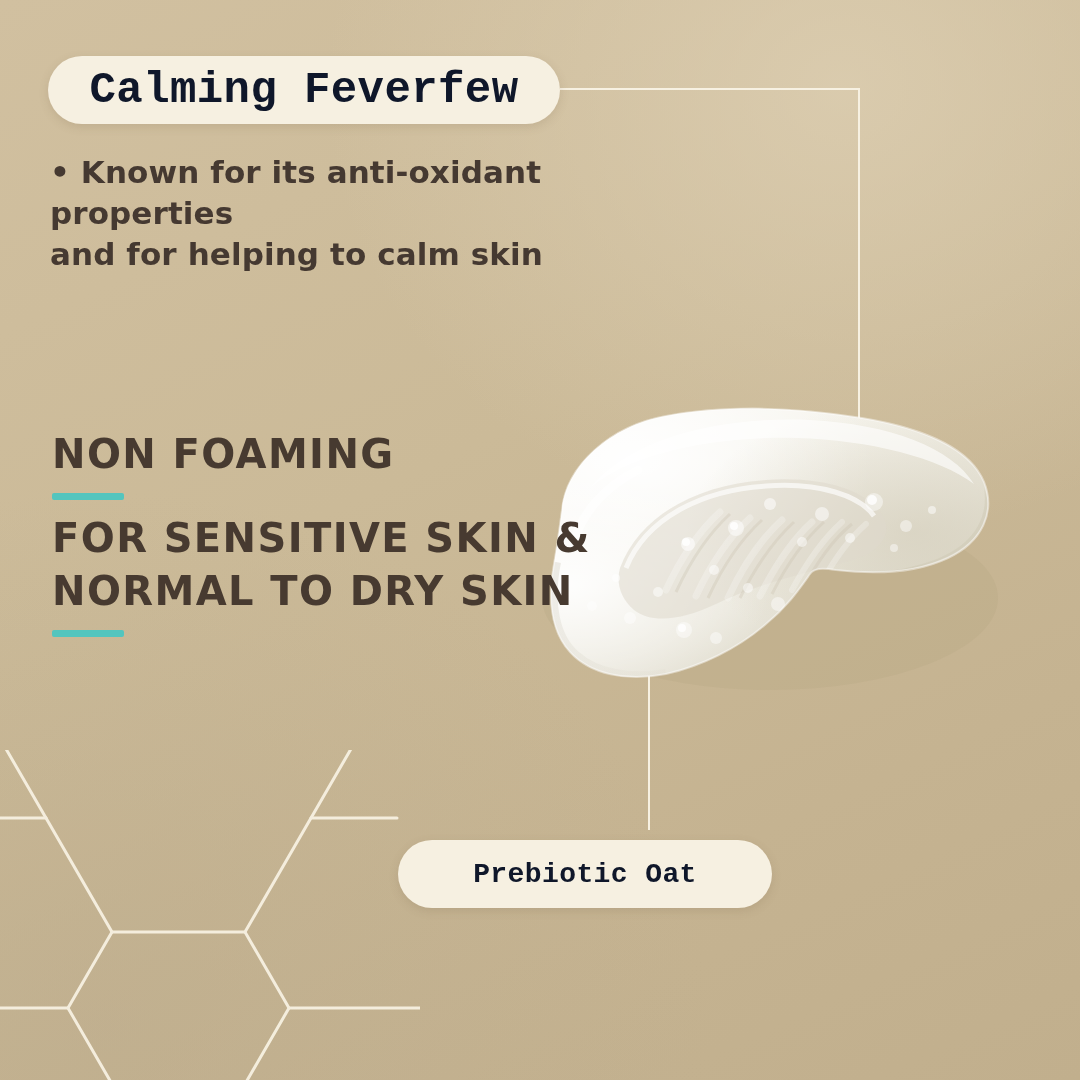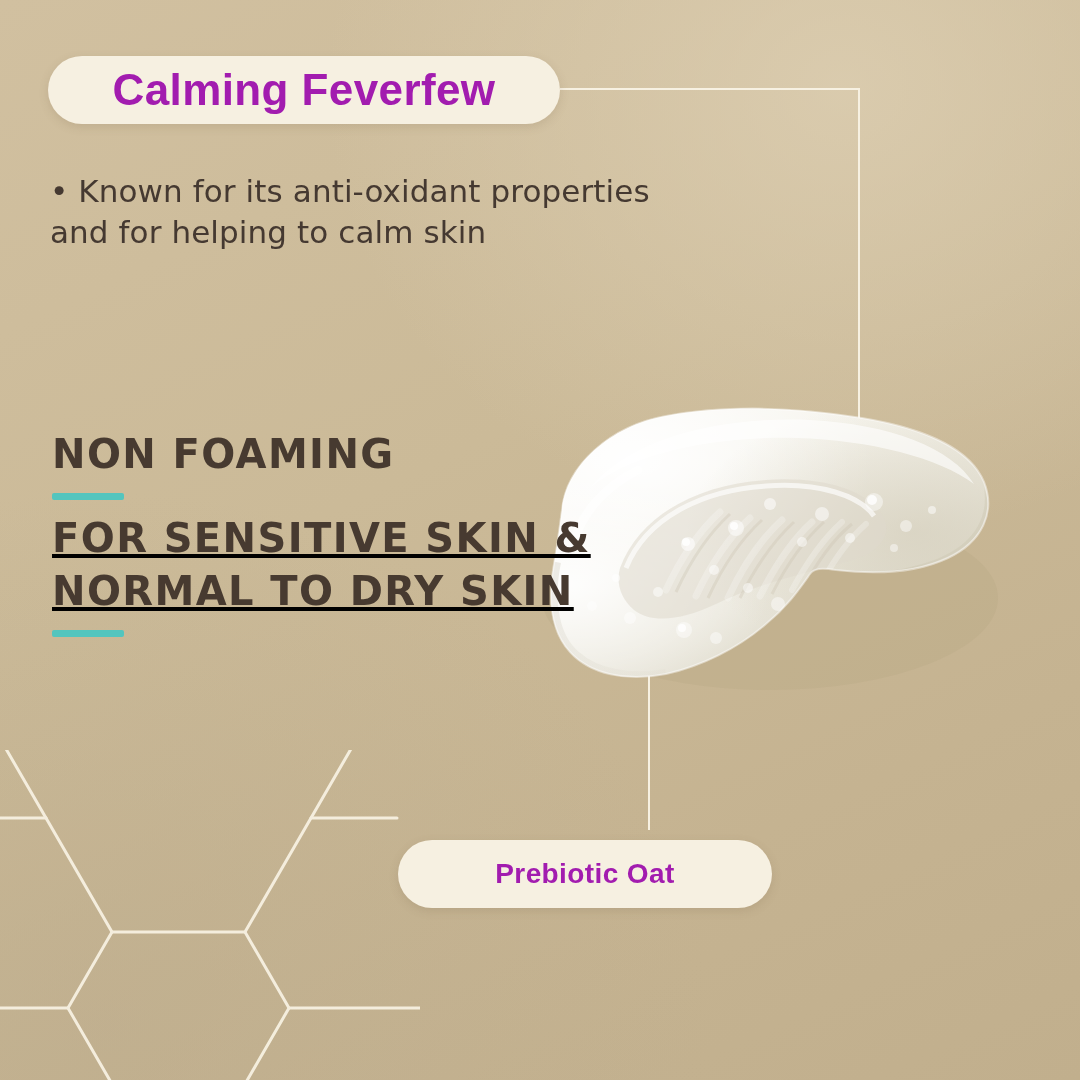--- a/index.html
+++ b/index.html
@@ -27,41 +27,40 @@
 
   
   .pill{
     position:absolute;
     background:#f6f0e1;
     border-radius:999px;
     display:flex;align-items:center;justify-content:center;
     box-shadow:0 3px 10px rgba(120,100,70,0.18);
   }
   .pill-text{
-    color:#a21caf;
-    font-family:Liberation Sans, sans-serif;
+    color:#0f172a;
+    font-family:Liberation Mono, monospace;
     font-weight:700;
     letter-spacing:0.4px;
     white-space:nowrap;
   }
   #pill-feverfew{left:48px;top:56px;width:512px;height:68px;}
   #pill-feverfew .pill-text{font-size:44px;}
   #pill-oat{left:398px;top:840px;width:374px;height:68px;}
   #pill-oat .pill-text{font-size:28px;}
 
   
   .bullet{
     position:absolute;
     color:#453931;
     font-size:31px;
     line-height:1.33;
-    font-weight:400;
+    font-weight:700;
     letter-spacing:0.1px;
     white-space:pre-line;
-    margin-top:19px;
   }
   #bullet-feverfew{left:50px;top:152px;width:660px;}
   #bullet-oat{left:392px;top:942px;width:640px;}
 
   
   .claim{position:absolute;}
   .claim-text{
     color:#473a30;
     font-size:40px;
     font-weight:700;
@@ -69,21 +68,21 @@
     line-height:1.32;
     white-space:pre-line;
     text-transform:uppercase;
   }
   .claim-rule{
     margin-top:12px;
     width:72px;height:7px;border-radius:2px;
     background:#53c5be;
   }
   #claim-nonfoaming{left:52px;top:428px;}
-  #claim-skin{left:52px;top:512px;text-decoration:underline;}
+  #claim-skin{left:52px;top:512px;}
 
   
   #blob{position:absolute;left:470px;top:392px;width:540px;height:310px;}
 </style>
 </head>
 <body>
 
 <div id="stage">
 
   <svg id="hexes" viewBox="0 0 420 330" fill="none" xmlns="http://www.w3.org/2000/svg" aria-hidden="true">

